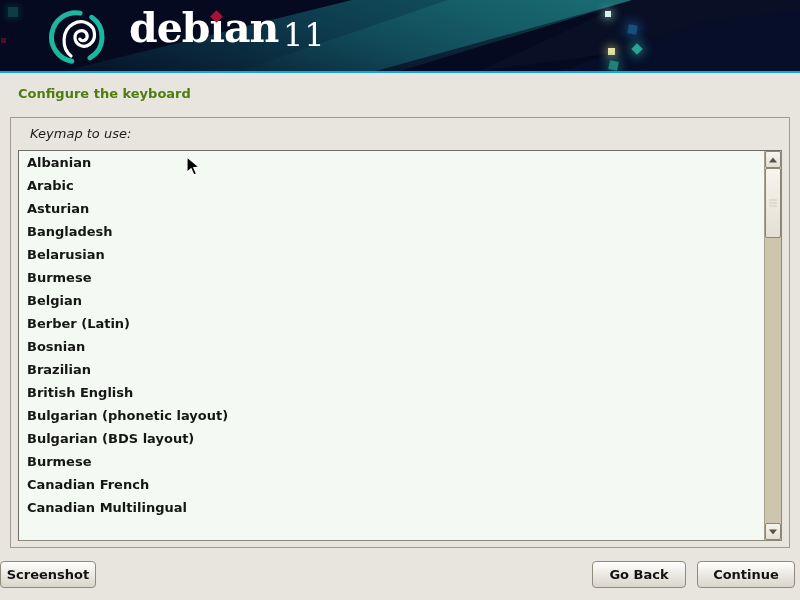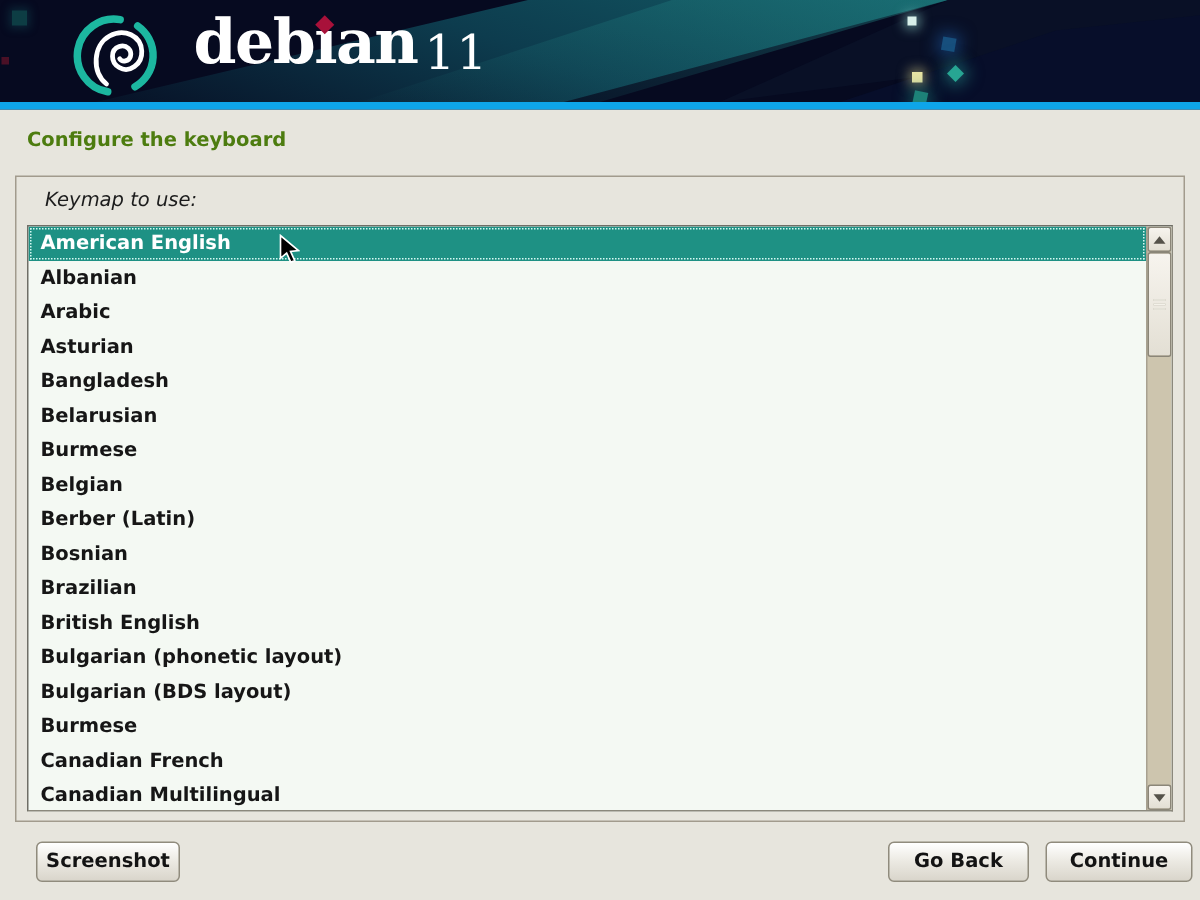--- a/index.html
+++ b/index.html
@@ -8,21 +8,21 @@
     position: relative;
     font-family: "DejaVu Sans", "Liberation Sans", sans-serif;
     background: #e7e5dd;
     overflow: hidden;
   }
 
   
   .banner {
     position: absolute; left: 0; top: 0; width: 800px; height: 73px;
     background: #060a20; overflow: hidden;
-    border-bottom: 5px solid #0ea5e9;
+    border-bottom: 2px solid #0ea5e9;
   }
   .geo { position: absolute; inset: 0; }
   .geo-teal-main {
     background: linear-gradient(200deg, #166a70 0%, #0d3c4e 55%, rgba(8,20,44,0) 100%);
     clip-path: polygon(44% 0, 79% 0, 47% 100%, 8% 100%);
   }
   .geo-teal-bright {
     background: linear-gradient(195deg, rgba(34,132,132,0.55), rgba(10,40,60,0) 80%);
     clip-path: polygon(56% 0, 79% 0, 50% 100%, 30% 100%);
   }
@@ -119,21 +119,21 @@
   
   .btn {
     position: absolute; height: 27px;
     background: linear-gradient(#ffffff, #edebe4 45%, #d9d5cb);
     border: 1px solid #908b7d; border-radius: 4px;
     font-family: "DejaVu Sans", "Liberation Sans", sans-serif;
     font-size: 13px; font-weight: bold; color: #131313;
     display: flex; align-items: center; justify-content: center;
     cursor: default;
   }
-  .btn-screenshot { left: 24px;  top: 561px; width: 96px; }
+  .btn-screenshot { left: 0;  top: 561px; width: 96px; }
   .btn-goback     { left: 592px; top: 561px; width: 94px; }
   .btn-continue   { left: 697px; top: 561px; width: 98px; }
 
   
   .cursor { position: absolute; left: 186px; top: 156px; width: 14px; height: 21px; pointer-events: none; }
 </style>
 </head>
 <body>
 
 <div class="banner">
@@ -161,21 +161,20 @@
   <div class="version">11</div>
 </div>
 
 <div class="page-title">Configure the keyboard</div>
 
 <div class="frame"></div>
 <div class="keymap-label">Keymap to use:</div>
 
 <div class="listbox">
   <div class="list-rows" id="list-rows">
-      <div class="list-item selected">American English</div>
       <div class="list-item">Albanian</div>
       <div class="list-item">Arabic</div>
       <div class="list-item">Asturian</div>
       <div class="list-item">Bangladesh</div>
       <div class="list-item">Belarusian</div>
       <div class="list-item">Burmese</div>
       <div class="list-item">Belgian</div>
       <div class="list-item">Berber (Latin)</div>
       <div class="list-item">Bosnian</div>
       <div class="list-item">Brazilian</div>

